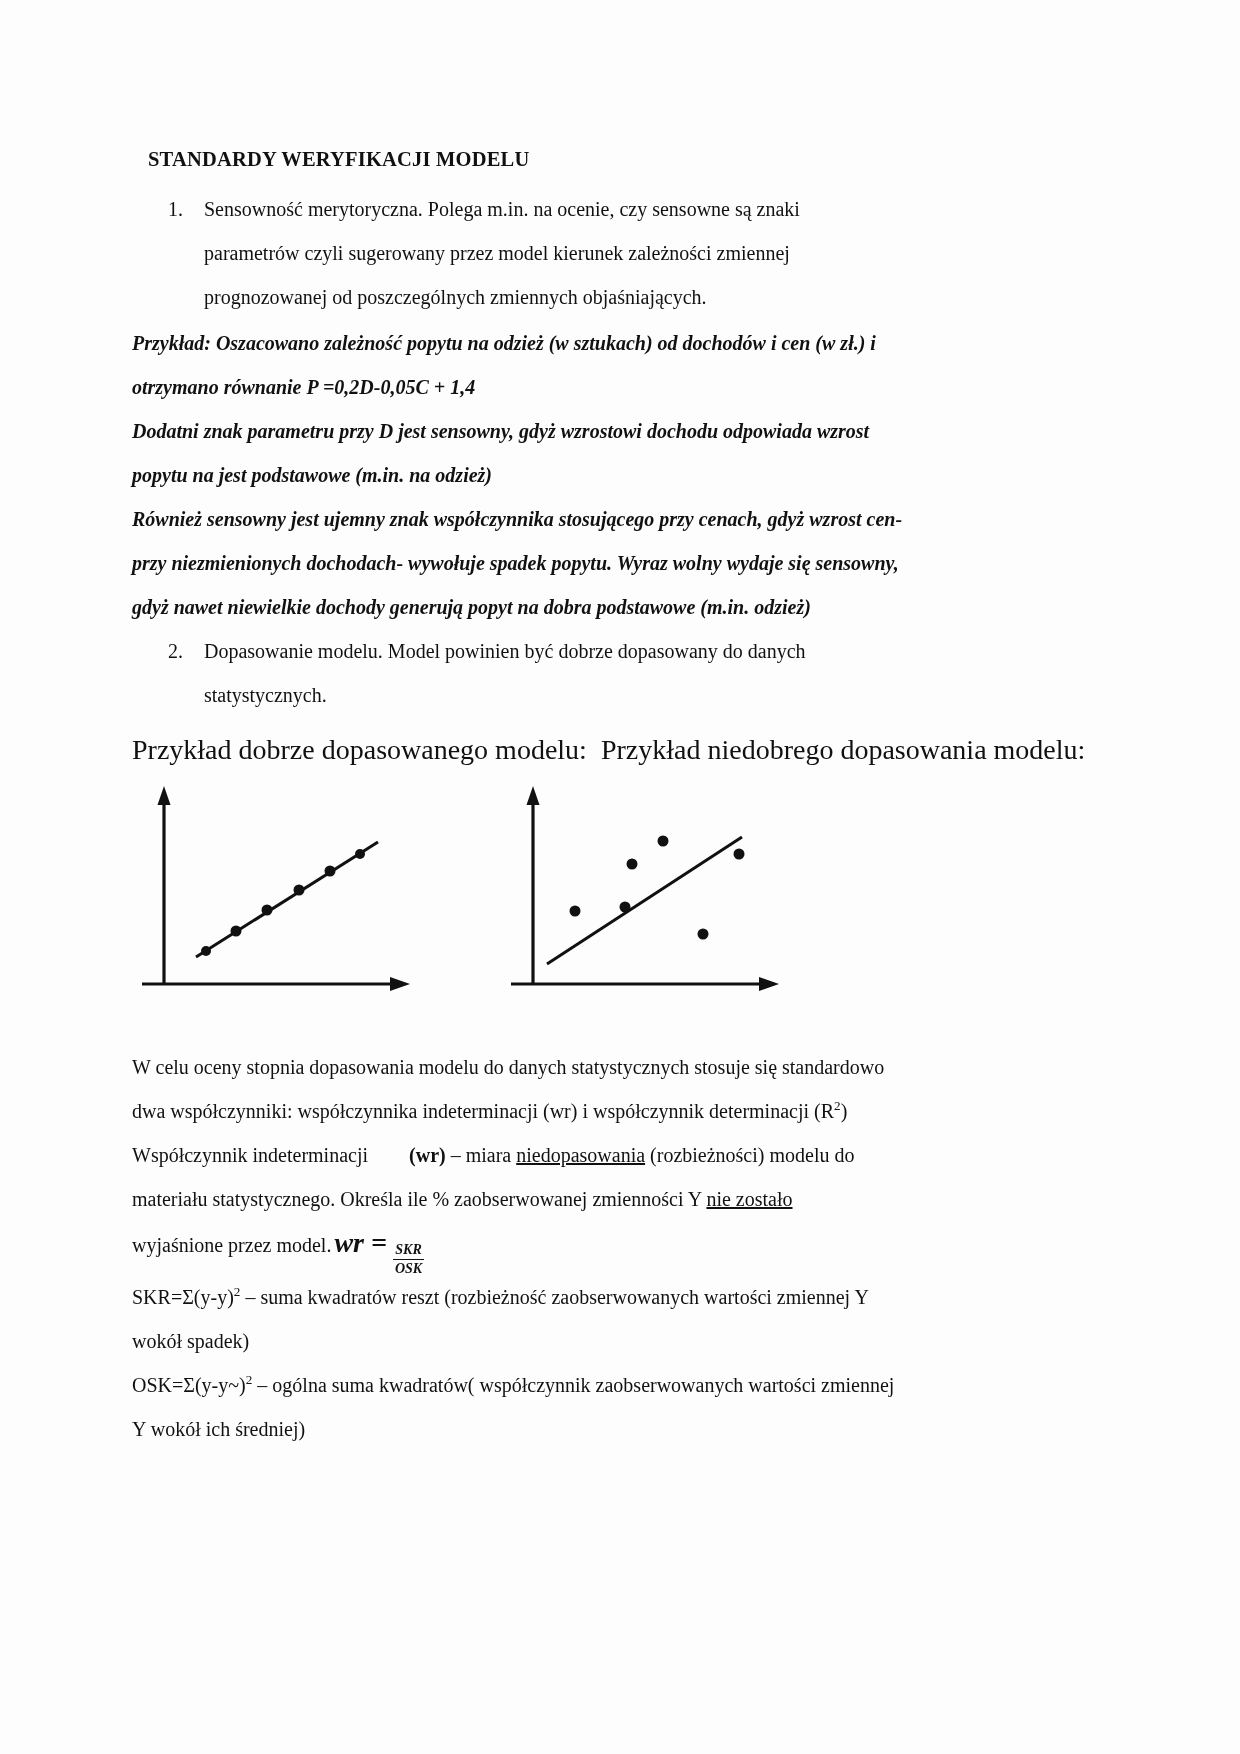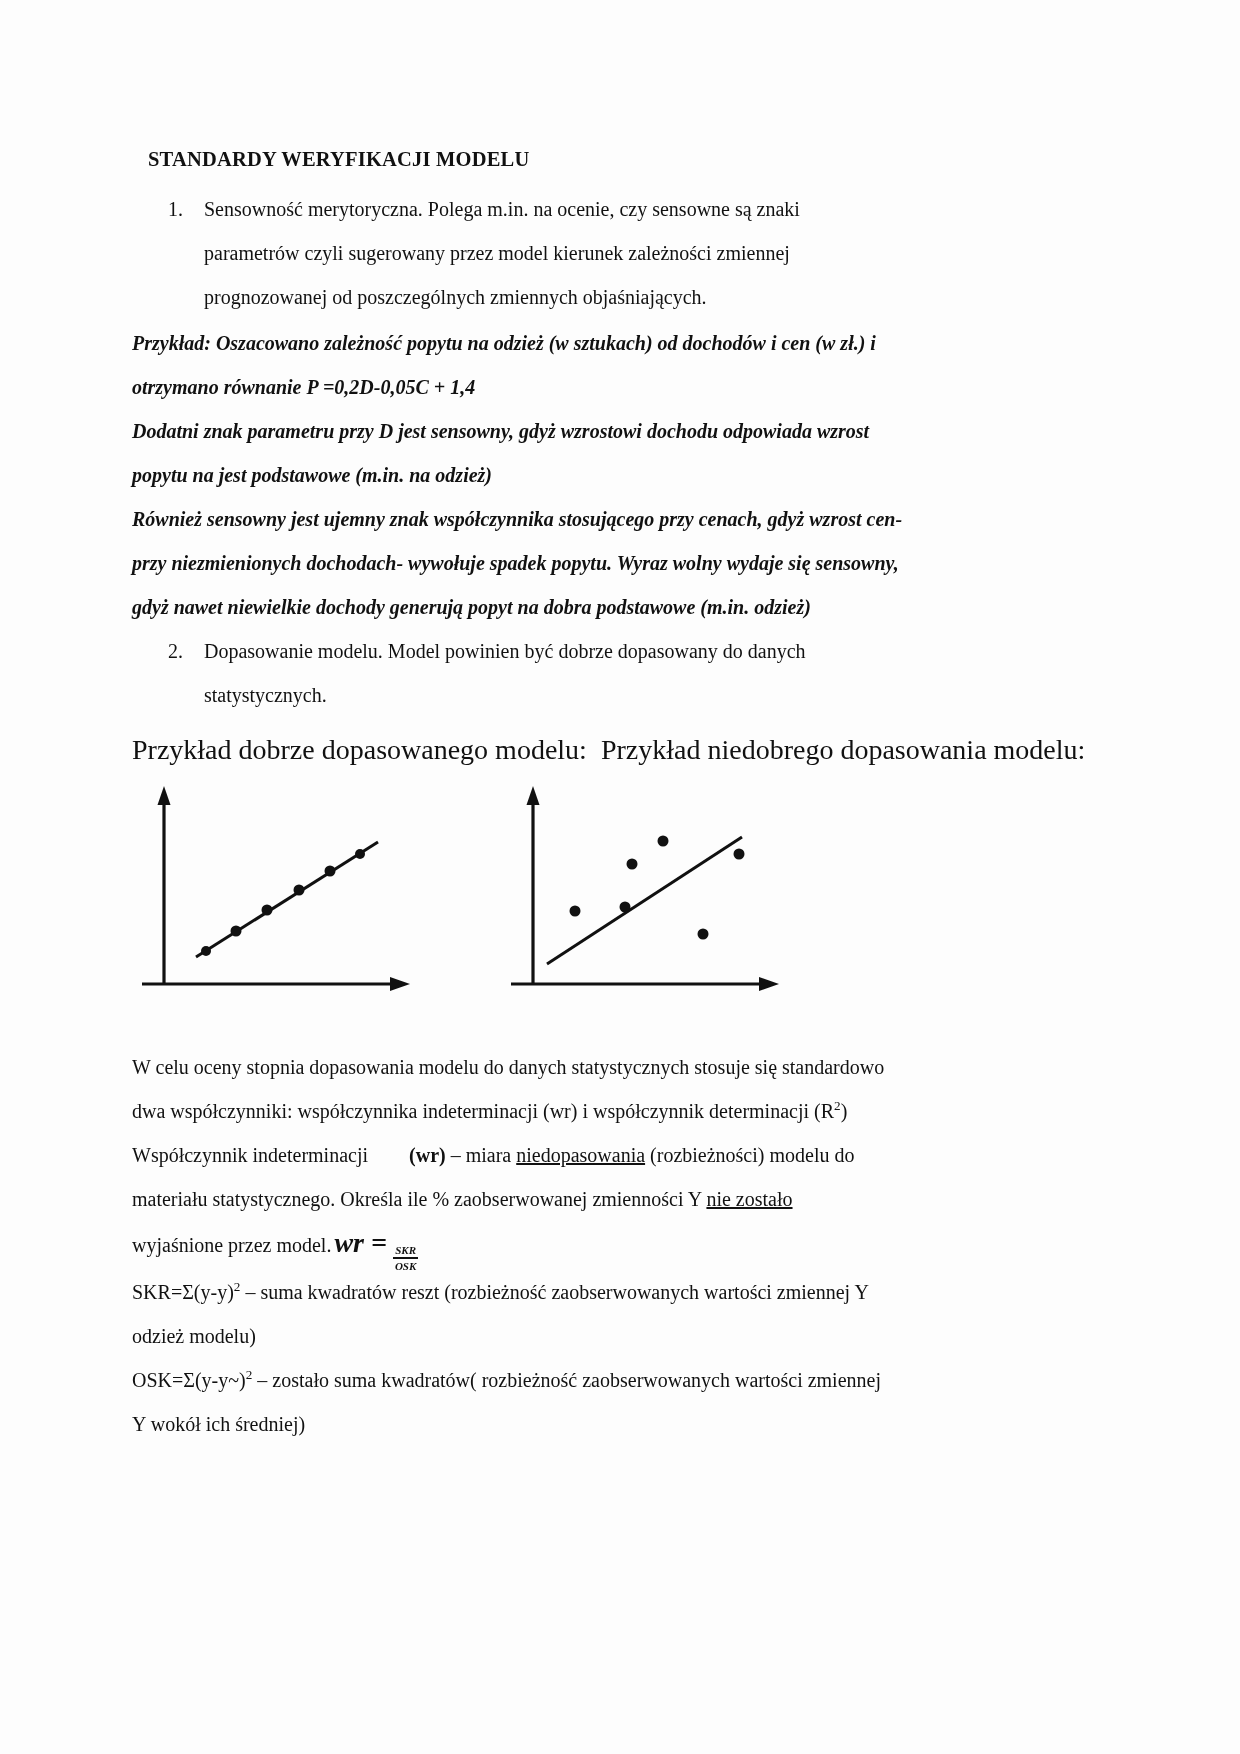--- a/index.html
+++ b/index.html
@@ -100,21 +100,21 @@
     font-size: 28px;
     margin-left: 3px;
     margin-right: 6px;
   }
   .frac {
     display: inline-flex;
     flex-direction: column;
     align-items: center;
     font-style: italic;
     font-weight: bold;
-    font-size: 11px;
+    font-size: 14px;
     line-height: 1.12;
     position: relative;
     top: 2px;
   }
   .frac .num { padding: 0 2px 1px; }
   .frac .den { padding: 1px 2px 0; }
   .frac .bar {
     width: 100%;
     height: 1.4px;
     background: #111;
@@ -224,21 +224,21 @@
         <span class="frac-eq">wr =</span>
         <span class="frac">
           <span class="num">SKR</span>
           <span class="bar"></span>
           <span class="den">OSK</span>
         </span>
       </div>
 
       <p class="body-line"><span>SKR=Σ(y-y)</span><sup>2</sup><span> – suma kwadratów reszt (rozbieżność zaobserwowanych wartości zmiennej Y</span></p>
 
-      <p class="body-line">odzież modelu)</p>
-
-      <p class="body-line"><span>OSK=Σ(y-y~)</span><sup>2</sup><span> – zostało suma kwadratów( rozbieżność zaobserwowanych wartości zmiennej</span></p>
+      <p class="body-line">wokół spadek)</p>
+
+      <p class="body-line"><span>OSK=Σ(y-y~)</span><sup>2</sup><span> – ogólna suma kwadratów( współczynnik zaobserwowanych wartości zmiennej</span></p>
 
       <p class="body-line">Y wokół ich średniej)</p>
     </div>
 
   </div>
 </div>
 
 </body></html>

